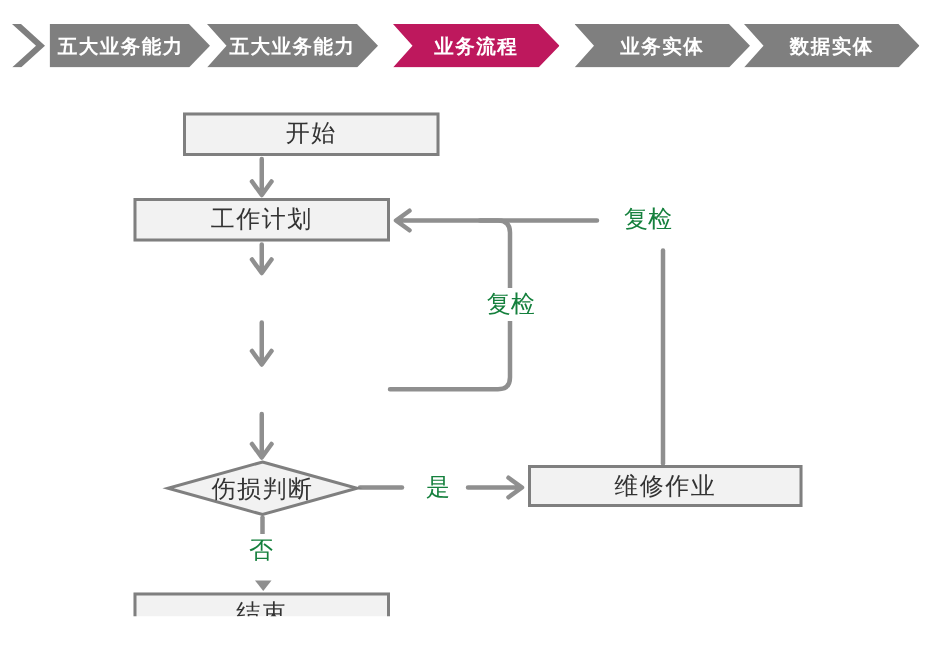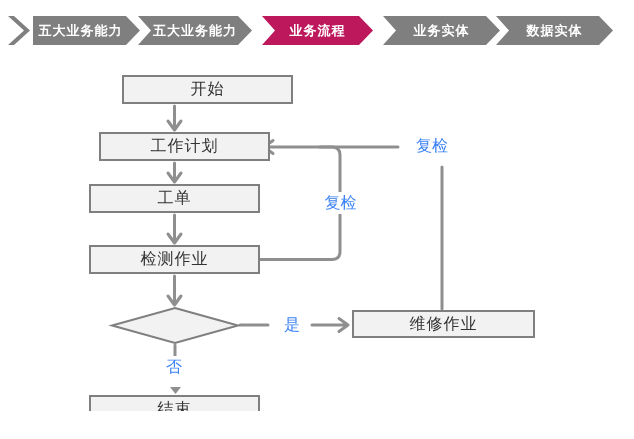--- a/index.html
+++ b/index.html
@@ -31,21 +31,21 @@
     font-size:16px;color:#333333;letter-spacing:1px;
   }
   .diamond-label{
     position:absolute;left:115px;top:316px;width:120px;height:20px;
     display:flex;align-items:center;justify-content:center;
     font-size:16px;color:#333333;letter-spacing:1px;
   }
   .edge-label{
     position:absolute;background:#ffffff;
     display:flex;align-items:center;justify-content:center;
-    font-size:16px;color:#3b82f6;
+    font-size:16px;color:#15803d;
   }
   .bottom-rule{position:absolute;left:0;top:431px;width:634px;height:3px;background:#141414;}
 </style>
 </head>
 <body>
 
 <div class="stage">
 
   <div>
     <div class="crumb-lead"></div>
@@ -79,26 +79,25 @@
 
       <path d="M398 147 L265 147 M273 140.5 L264 147 L273 153.5"></path>
     </g>
 
     <polygon points="170,387 181,387 175.5,394" fill="#8F8F8F"></polygon>
 
     <polygon points="175,308 238,325.5 175,343 112,325.5" fill="#F2F2F2" stroke="#7F7F7F" stroke-width="2"></polygon>
   </svg>
 
   <div class="node" style="left:89px;top:75px;width:171px;height:29px;margin-left:33px;">开始</div>
-  <div class="node" style="left:99px;top:132px;width:171px;height:29px;">工作计划</div>
-  <div class="node" style="left:89px;top:184px;width:171px;height:29px;">工单</div>
-  <div class="node" style="left:89px;top:245px;width:171px;height:29px;">检测作业</div>
+  <div class="node" style="left:89px;top:132px;width:171px;height:29px;">工作计划</div>
   <div class="node" style="left:89px;top:395px;width:171px;height:28px;">结束</div>
   <div class="node" style="left:352px;top:310px;width:183px;height:28px;">维修作业</div>
 
+  <div class="diamond-label">伤损判断</div>
 
   <div class="edge-label" style="left:322px;top:192px;width:37px;height:22px;">复检</div>
   <div class="edge-label" style="left:413px;top:135px;width:38px;height:22px;">复检</div>
   <div class="edge-label" style="left:280px;top:314px;width:24px;height:22px;">是</div>
   <div class="edge-label" style="left:162px;top:356px;width:24px;height:22px;">否</div>
 
   <div class="bottom-rule"></div>
 </div>
 
 </body></html>

